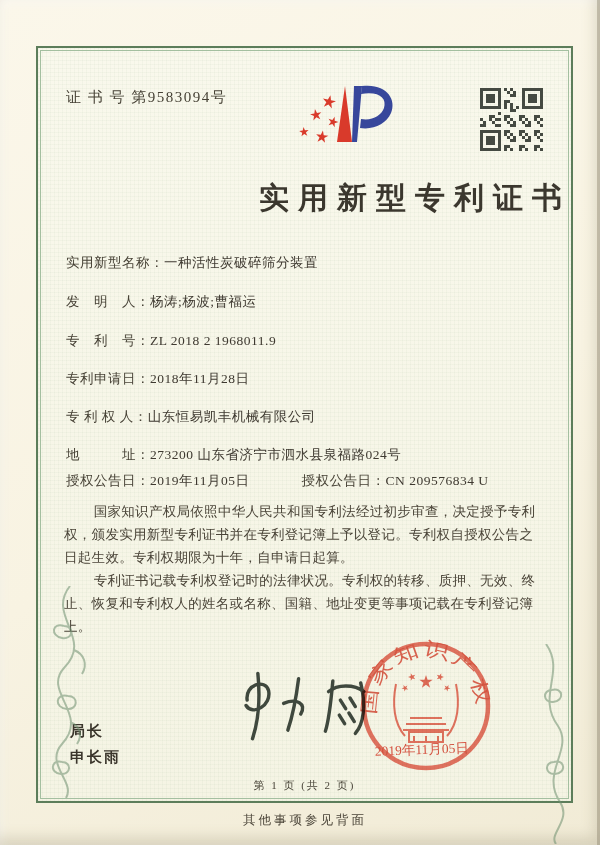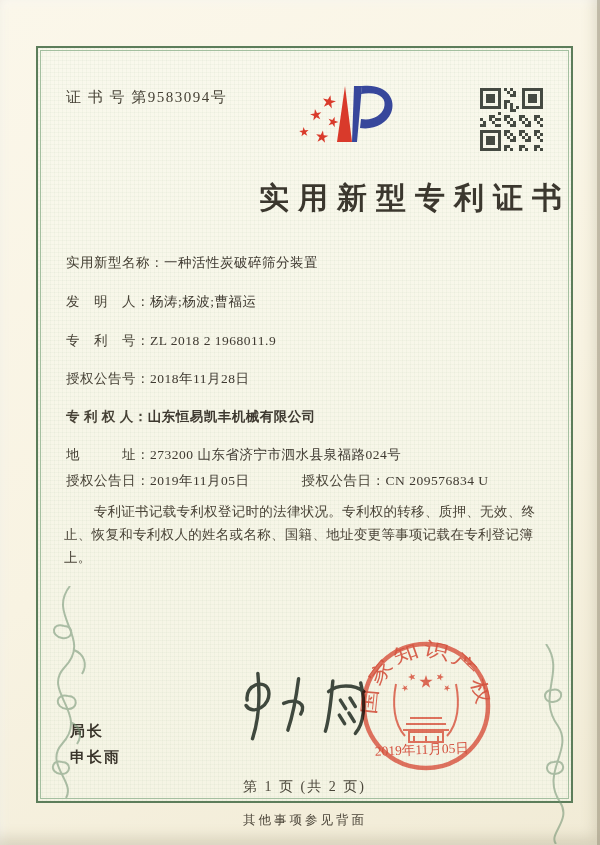--- a/index.html
+++ b/index.html
@@ -27,30 +27,30 @@
   .abs{position:absolute;}
   .cert-no{left:28px;top:40px;font-size:15px;letter-spacing:1.5px;color:#474236;}
   .qr{left:442px;top:40px;}
   .logo{left:218px;top:32px;}
   .title{left:0;right:0;top:130px;text-align:right;font-size:30px;font-weight:600;
          letter-spacing:9px;color:#3b372e;white-space:nowrap;}
   .row{left:28px;font-size:13.5px;color:#45403400;white-space:nowrap;}
   .row .lbl{color:#474236;letter-spacing:.5px;}
   .row .val{color:#3e3930;letter-spacing:.5px;}
   .r0{top:206px;} .r1{top:245px;} .r2{top:284px;} .r3{top:322px;}
-  .r4{top:360px;font-weight:bold;} .r5{top:398px;} .r6{top:424px;}
+  .r4{top:360px;} .r5{top:398px;} .r6{top:424px;}
   .pair2{margin-left:52px;}
   .paras{left:26px;top:452px;width:482px;font-size:13.5px;line-height:23px;color:#4a4438;}
   .paras p{margin:0;text-indent:2.2em;letter-spacing:.3px;}
   .official{left:32px;font-family:"Liberation Sans", sans-serif;font-weight:600;
             font-size:15px;color:#3b362c;letter-spacing:2px;margin-top:26px;}
   .o1{top:648px;} .o2{top:674px;}
   .sig{left:192px;top:620px;}
   .seal{left:310px;top:584px;mix-blend-mode:multiply;opacity:.92;}
-  .page-footer{left:0;right:0;top:730px;text-align:center;font-size:14px;
+  .page-footer{left:0;right:0;top:730px;text-align:center;font-size:11px;
                letter-spacing:2px;color:#4a463a;}
   .back-note{left:10px;right:0;top:812px;text-align:center;font-size:12.5px;
              letter-spacing:3px;color:#4a4438;}
   .orn{opacity:.55;}
   svg{display:block;}
 </style>
 </head>
 <body>
 
 <div class="sheet">
@@ -267,33 +267,34 @@
     <div class="abs row r1">
       <span class="lbl">发　明　人：</span><span class="val">杨涛;杨波;曹福运</span>
     </div>
     <div class="abs row r0">
       <span class="lbl">实用新型名称：</span><span class="val">一种活性炭破碎筛分装置</span>
     </div>
     <div class="abs row r2">
       <span class="lbl">专　利　号：</span><span class="val">ZL 2018 2 1968011.9</span>
     </div>
     <div class="abs row r3">
-      <span class="lbl">授权公告号：</span><span class="val">2018年11月28日</span>
+      <span class="lbl">专利申请日：</span><span class="val">2018年11月28日</span>
     </div>
     <div class="abs row r4">
       <span class="lbl">专 利 权 人：</span><span class="val">山东恒易凯丰机械有限公司</span>
     </div>
     <div class="abs row r5">
       <span class="lbl">地　　　址：</span><span class="val">273200 山东省济宁市泗水县泉福路024号</span>
     </div>
     <div class="abs row r6">
       <span class="lbl">授权公告日：</span><span class="val">2019年11月05日</span><span class="lbl pair2">授权公告日：</span><span class="val">CN 209576834 U</span>
     </div>
 
     <div class="abs paras">
+      <p>国家知识产权局依照中华人民共和国专利法经过初步审查，决定授予专利权，颁发实用新型专利证书并在专利登记簿上予以登记。专利权自授权公告之日起生效。专利权期限为十年，自申请日起算。</p>
       <p>专利证书记载专利权登记时的法律状况。专利权的转移、质押、无效、终止、恢复和专利权人的姓名或名称、国籍、地址变更等事项记载在专利登记簿上。</p>
     </div>
 
     <div class="abs official o1">局长</div>
     <div class="abs official o2">申长雨</div>
 
     <svg class="abs sig" width="150" height="75" viewBox="0 0 140 70">
       <g fill="none" stroke="#2c362c" stroke-width="3.2" stroke-linecap="round" opacity=".9">
         <path d="M16,30 C14,15 33,10 36,21 C39,35 21,45 15,35"></path>
         <path d="M26,5 C28,25 27,48 21,66"></path>

